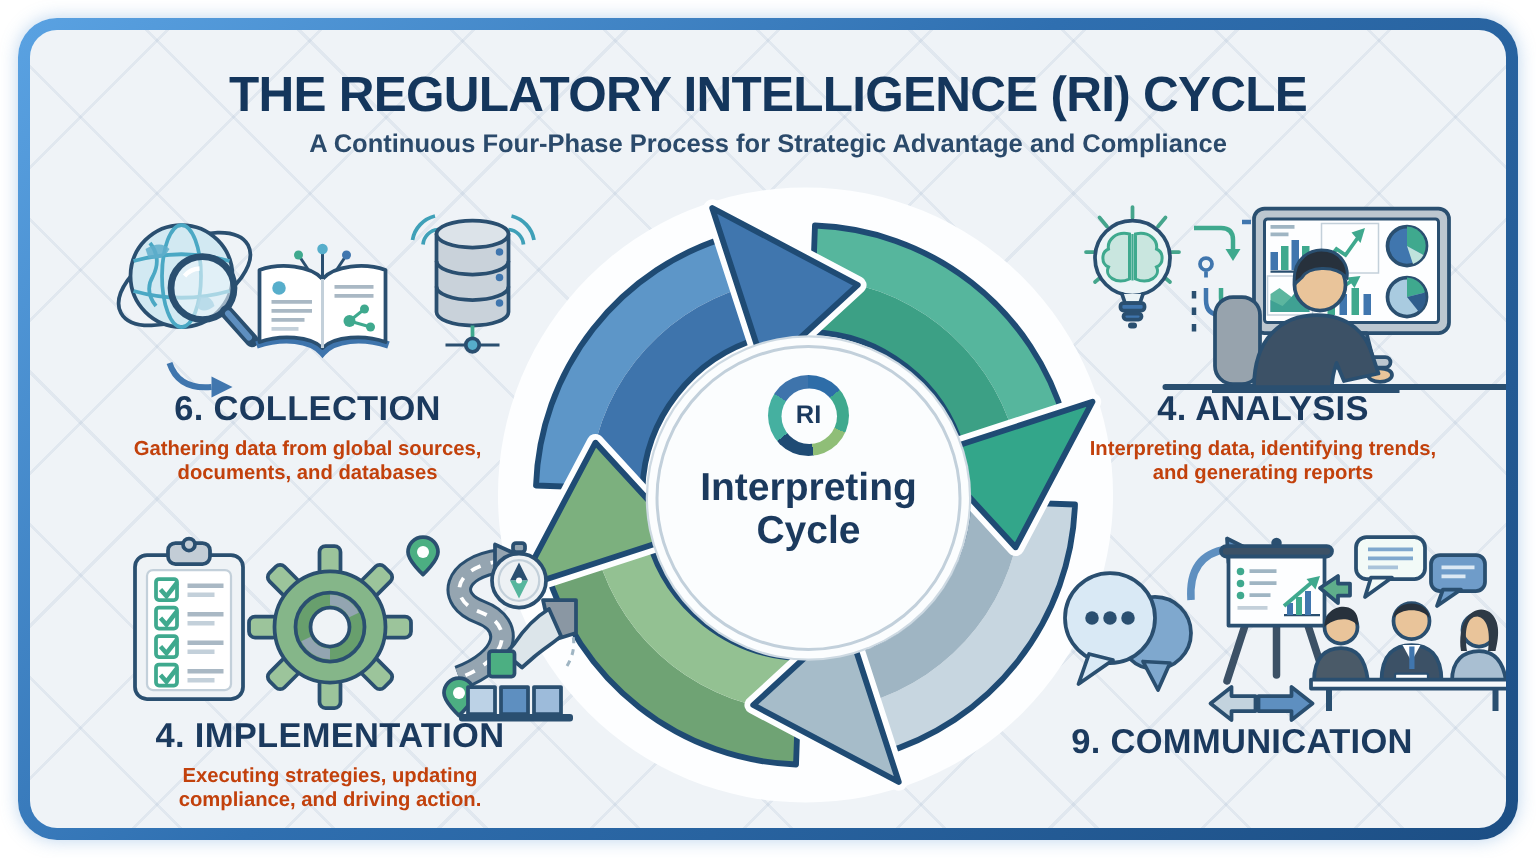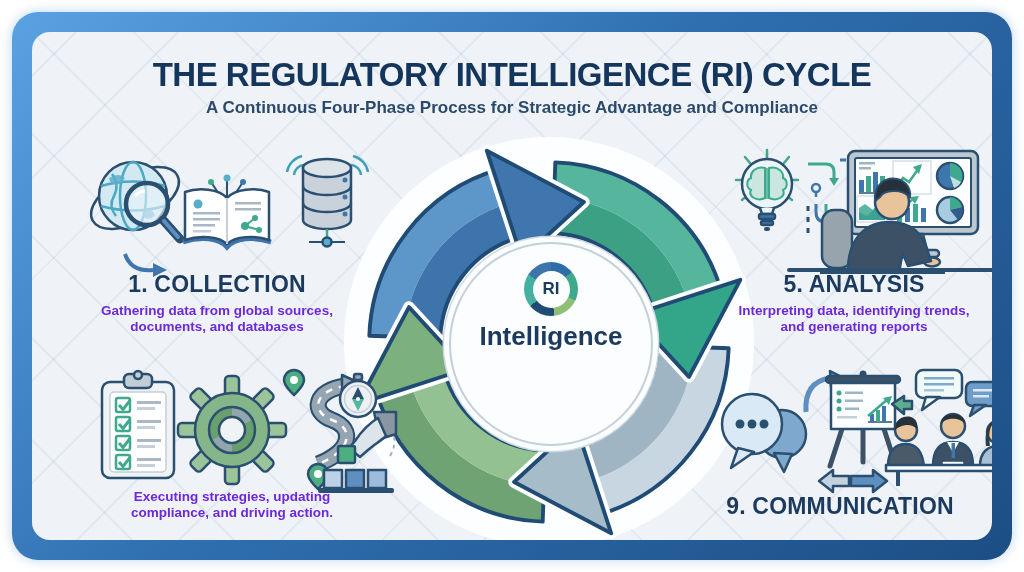--- a/index.html
+++ b/index.html
@@ -1,28 +1,28 @@
 <!DOCTYPE html>
 <html><head>
 <meta charset="utf-8">
 <style>
   html,body{margin:0;padding:0;background:#fff;}
   .canvas{position:relative;width:1024px;height:572px;background:#fff;font-family:"Liberation Sans",sans-serif;overflow:hidden;}
-  .frame{position:absolute;inset:12px;border-radius:26px;background:linear-gradient(135deg,#5aa2e2 0%,#2f6fb0 45%,#1c4e84 100%);padding:20px;box-shadow:0 0 12px rgba(90,150,210,.4);}
+  .frame{position:absolute;inset:12px;border-radius:26px;background:linear-gradient(135deg,#5aa2e2 0%,#2f6fb0 45%,#1c4e84 100%);padding:8px;box-shadow:0 0 12px rgba(90,150,210,.4);}
   .inner{position:relative;width:100%;height:100%;border-radius:18px;background:#eff3f7;overflow:hidden;}
   .inner::before{content:"";position:absolute;inset:0;
     background:repeating-linear-gradient(45deg,transparent 0 70px,rgba(150,172,198,.16) 70px 72px),
                repeating-linear-gradient(-45deg,transparent 0 70px,rgba(150,172,198,.16) 70px 72px);
     pointer-events:none;}
   .hdr{position:absolute;left:0;top:24px;width:100%;text-align:center;z-index:3;}
   .hdr h1{margin:0;font-size:33px;font-weight:800;letter-spacing:-.5px;color:#14365c;}
   .hdr p{margin:4px 16px 0;font-size:17px;font-weight:700;color:#2b4a6b;}
   .phase-text{position:absolute;text-align:center;z-index:3;}
   .phase-text h2{margin:0 0 5px;font-size:23px;font-weight:800;color:#1b3a5e;letter-spacing:.2px;}
-  .phase-text p{margin:0 auto;font-size:13.5px;font-weight:600;line-height:1.22;color:#6d28d9;text-align:center;}
+  .phase-text p{margin:0 auto;font-size:13.5px;font-weight:600;line-height:1.22;color:#c2410c;text-align:center;}
   .pt1{left:30px;top:239px;width:310px;} .pt1 p{max-width:250px;}
   .pt2{left:672px;top:239px;width:300px;} .pt2 p{max-width:235px;}
   .pt3{left:648px;top:461px;width:320px;} .pt3 p{max-width:270px;}
   .pt4{left:40px;top:457px;width:320px;} .pt4 p{max-width:240px;}
   .icons{position:absolute;z-index:2;}
   .icons svg{position:absolute;overflow:visible;}
   .ig1{left:55px;top:112px;width:288px;height:142px;}
   .ig2{left:700px;top:112px;width:292px;height:138px;}
   .ig3{left:686px;top:336px;width:302px;height:128px;}
   .ig4{left:58px;top:336px;width:292px;height:128px;}
@@ -99,21 +99,22 @@
       <g transform="rotate(270 212 212)">
         <path class="casing" d="M148 15.1 L247.9 67.9 L184.2 126.4 Z"></path>
         <path class="headp" d="M148 15.1 L247.9 67.9 L184.2 126.4 Z" fill="#7cb07e" stroke="#1f4b74"></path>
       </g>
     </svg>
     <div class="badge">
       <div class="ri-ring">
         <div class="ri-core">RI</div>
       </div>
       <div class="lbl">
-        <div>Intelligence</div>
+        <div>Interpreting</div>
+        <div>Cycle</div>
       </div>
     </div>
    </div>
 
    <div class="icons ig1">
     <svg style="left:0;top:6px" width="100" height="104" viewBox="0 0 100 104">
       <ellipse cx="48" cy="48" rx="48" ry="24" transform="rotate(-28 48 48)" fill="none" stroke="#2a4f70" stroke-width="2.5"></ellipse>
       <circle class="ic" cx="46" cy="46" r="34" fill="#d2e9f2" stroke-width="3"></circle>
       <path d="M25 24 q8 10 2 22 q-6 10 2 20" fill="none" stroke="#4aa8c4" stroke-width="2.5"></path>
       <ellipse cx="46" cy="46" rx="13" ry="34" fill="none" stroke="#4aa8c4" stroke-width="2.5"></ellipse>
@@ -385,29 +386,30 @@
       <path class="ic" d="M62 6 C52 12 45 20 39 29 L33 36 L44 45 L52 38 C59 32 66 28 70 24 Z" fill="#dce5ea" stroke-width="2.5"></path>
       <rect class="ic" x="22" y="34" width="17" height="17" rx="2" fill="#4caf82" stroke-width="2.5"></rect>
       <rect class="ic" x="8" y="58" width="18" height="18" fill="#bcd2e6" stroke-width="2.5"></rect>
       <rect class="ic" x="30" y="58" width="18" height="18" fill="#5e8fc0" stroke-width="2.5"></rect>
       <rect class="ic" x="52" y="58" width="18" height="18" fill="#9dbbda" stroke-width="2.5"></rect>
       <rect x="2" y="76" width="76" height="5" rx="2" fill="#2a4f70"></rect>
     </svg>
    </div>
 
    <div class="phase-text pt1">
-     <h2>1. COLLECTION</h2>
+     <h2>6. COLLECTION</h2>
      <p>Gathering data from global sources, documents, and databases</p>
    </div>
    <div class="phase-text pt2">
-     <h2>5. ANALYSIS</h2>
+     <h2>4. ANALYSIS</h2>
      <p>Interpreting data, identifying trends, and generating reports</p>
    </div>
    <div class="phase-text pt3">
      <h2>9. COMMUNICATION</h2>
    </div>
    <div class="phase-text pt4">
+     <h2>4. IMPLEMENTATION</h2>
      <p>Executing strategies, updating compliance, and driving action.</p>
    </div>
 
   </div>
  </div>
 </div>
 
 </body></html>

